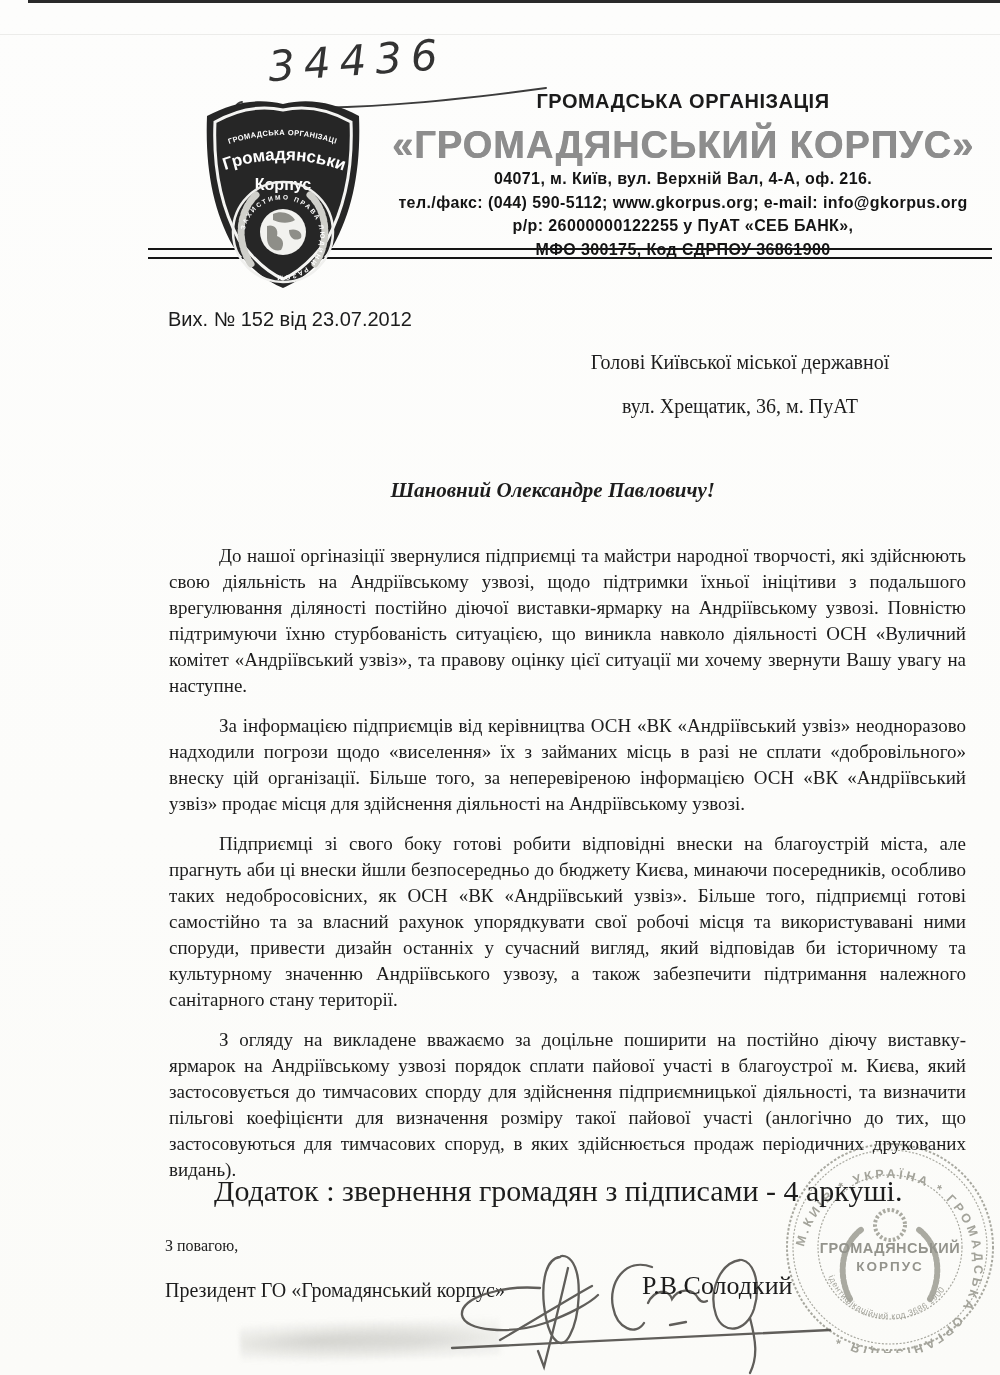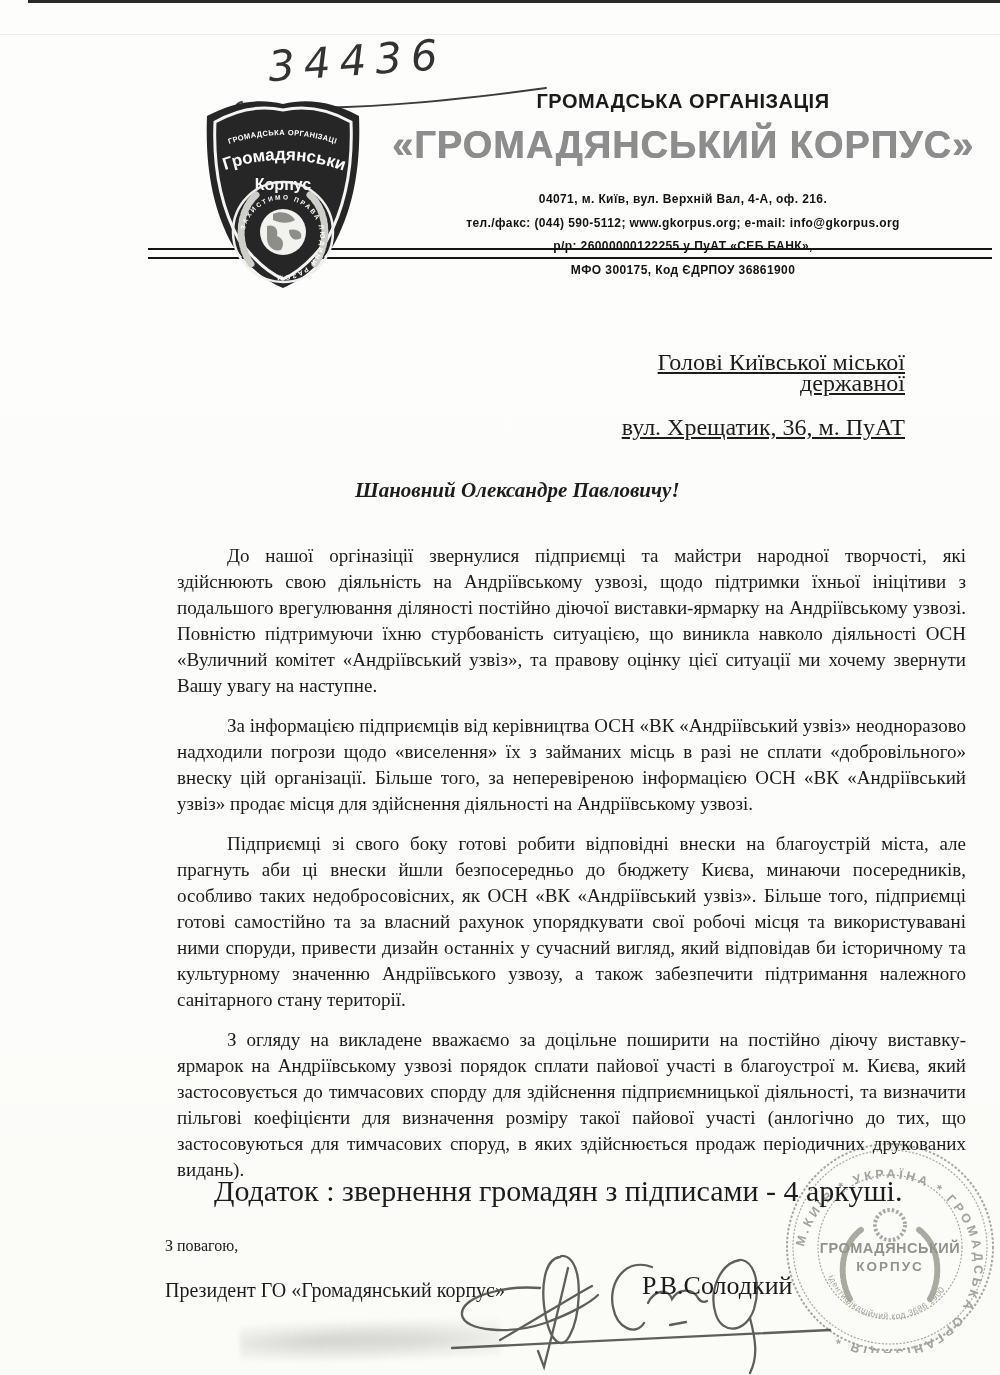--- a/index.html
+++ b/index.html
@@ -17,33 +17,33 @@
                radial-gradient(ellipse at 70% 60%, rgba(150,150,144,.22), rgba(150,150,144,0) 70%);
     filter:blur(2px);transform:rotate(-2deg);}
   
   .handnum{left:268px;top:36px;font-family:"DejaVu Sans",sans-serif;font-style:italic;
     font-size:42px;letter-spacing:9px;color:#333;transform:rotate(-4deg);}
   
   .hdr{left:372px;top:90px;width:622px;text-align:center;font-family:"Liberation Sans",sans-serif;}
   .org-type{font-size:20px;font-weight:bold;letter-spacing:.5px;color:#1b1b1b;}
   .org-name{font-size:38px;font-weight:bold;letter-spacing:1px;margin-top:11px;
     text-shadow:.6px 0 0 currentColor;}
-  .addr{margin-top:21px;font-size:12px;font-weight:bold;letter-spacing:.4px;
+  .addr{margin-top:0;font-size:16px;font-weight:bold;letter-spacing:.4px;
     line-height:23.5px;color:#141414;}
   .rule{left:148px;top:248px;width:844px;height:7px;
     border-top:2px solid #161616;border-bottom:2px solid #161616;}
   
   .refline{left:168px;top:308px;font-family:"Liberation Sans",sans-serif;font-size:20px;color:#1c1c1c;}
-  .recipient{left:575px;top:352px;width:330px;text-align:right;font-size:24px;line-height:21px;text-decoration:underline;}
+  .recipient{left:575px;top:352px;width:330px;text-align:center;font-size:20px;line-height:21px;}
   .recipient div{margin-bottom:23px;}
-  .salutation{left:355px;top:478px;width:360px;text-align:left;
+  .salutation{left:355px;top:478px;width:360px;text-align:right;
     font-weight:bold;font-style:italic;font-size:21px;}
   
   .bodytext{left:165px;top:543px;width:801px;z-index:2;}
-  .bodytext p{margin:0 0 14px 12px;font-size:19px;line-height:26px;
+  .bodytext p{margin:0 0 14px 4px;font-size:19px;line-height:26px;
     text-align:justify;text-indent:50px;color:#1d1d1d;}
   .attachment{left:214px;top:1174px;font-size:30px;z-index:2;}
   .closing{left:165px;top:1237px;font-size:16px;z-index:2;}
   .signer-title{left:165px;top:1279px;font-size:20px;z-index:2;}
   .signer-name{left:642px;top:1271px;font-size:26px;z-index:4;}
   .sig-svg{left:440px;top:1243px;z-index:3;}
   .stamp-svg{left:784px;top:1141px;z-index:1;opacity:.85;}
   .logo-svg{left:193px;top:90px;z-index:5;}
   .swoosh-svg{left:232px;top:82px;}
 </style>
@@ -91,20 +91,21 @@
     <div class="addr">
       <div>04071, м. Київ, вул. Верхній Вал, 4-А, оф. 216.</div>
       <div>тел./факс: (044) 590-5112; www.gkorpus.org; e-mail: info@gkorpus.org</div>
       <div>р/р: 26000000122255 у ПуАТ «СЕБ БАНК»,</div>
       <div>МФО 300175, Код ЄДРПОУ 36861900</div>
     </div>
   </div>
 
   <div class="abs rule"></div>
 
+  <div class="abs refline">Вих. № 152 від 23.07.2012</div>
 
   <div class="abs recipient">
     <div>Голові Київської міської державної</div>
     <div>вул. Хрещатик, 36, м. ПуАТ</div>
   </div>
 
   <div class="abs salutation">Шановний Олександре Павловичу!</div>
 
   <div class="abs bodytext">
     <p>До нашої оргіназіції звернулися підприємці та майстри народної творчості, які здійснюють свою діяльність на Андріївському узвозі, щодо підтримки їхньої ініцітиви з подальшого врегулювання діляності постійно діючої виставки-ярмарку на Андріївському узвозі. Повністю підтримуючи їхню стурбованість ситуацією, що виникла навколо діяльності ОСН «Вуличний комітет «Андріївський узвіз», та правову оцінку цієї ситуації ми хочему звернути Вашу увагу на наступне.</p>

